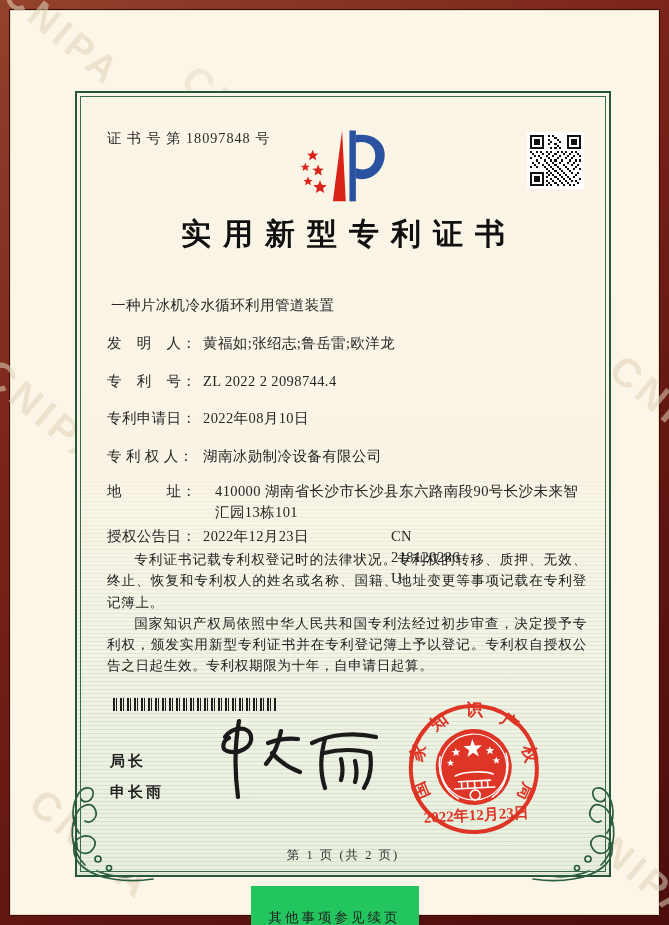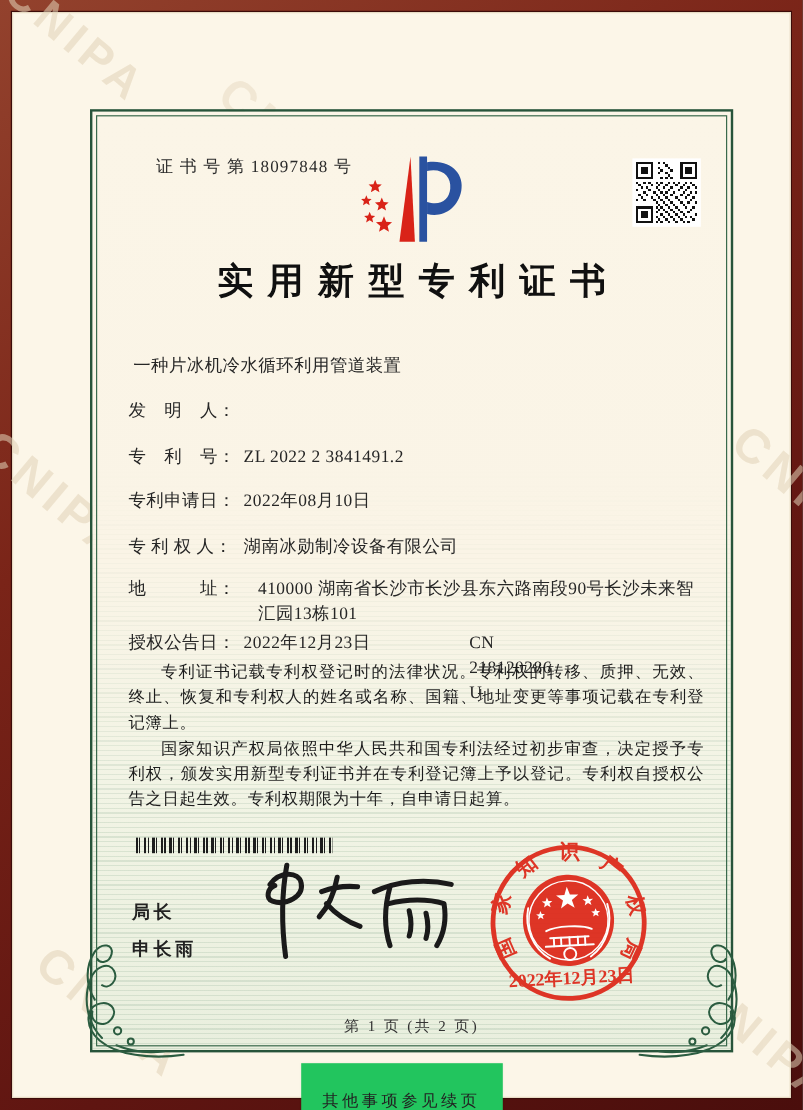--- a/index.html
+++ b/index.html
@@ -25,21 +25,21 @@
   
   .cert{position:absolute;left:65px;top:81px;width:536px;height:786px;
     border:2px solid #27543a;box-sizing:border-box;
     background:linear-gradient(180deg,#fbf5e7 0%,#faf4e6 48%,#f2f4e5 72%,#e9efde 100%);}
   .cert::after{content:"";position:absolute;left:3px;top:3px;right:3px;bottom:3px;
     border:1px solid #3a6a4c;pointer-events:none;}
   .guilloche{position:absolute;inset:0;pointer-events:none;
     background:repeating-linear-gradient(180deg,rgba(104,148,118,.17) 0 1px,rgba(0,0,0,0) 1px 4px);
     -webkit-mask-image:linear-gradient(180deg,transparent 0%,transparent 38%,rgba(0,0,0,.45) 58%,#000 76%,#000 100%);
     mask-image:linear-gradient(180deg,transparent 0%,transparent 38%,rgba(0,0,0,.45) 58%,#000 76%,#000 100%);}
-  .cert-no{position:absolute;left:30px;top:36px;font-size:14.2px;color:#2a2a2a;letter-spacing:1px;margin-left:23px;}
+  .cert-no{position:absolute;left:30px;top:36px;font-size:14.2px;color:#2a2a2a;letter-spacing:1px;}
   .logo{position:absolute;left:220px;top:36px;}
   .qr{position:absolute;left:450px;top:39px;background:#fff;padding:3px;}
   .title{position:absolute;left:0;right:0;top:121px;text-align:center;
     font-size:30px;font-weight:bold;color:#101010;letter-spacing:12px;text-indent:12px;}
   .row{position:absolute;left:30px;display:flex;font-size:14.5px;color:#262626;
     letter-spacing:.4px;line-height:21px;}
   .row .lbl{width:92px;flex:0 0 92px;}
   .row .val{margin-left:4px;}
   .r0{top:202px}.r1{top:240px}.r2{top:278px}.r3{top:315px}.r4{top:353px}
   .r5{top:388px}.r5 .val{width:372px;margin-left:16px;}
@@ -119,24 +119,25 @@
         </g>
       </svg>
 
       <div class="title">实用新型专利证书</div>
 
       <div class="row r0">
         <span class="val">一种片冰机冷水循环利用管道装置</span>
       </div>
       <div class="row r1">
         <span class="lbl">发　明　人：</span>
+        <span class="val">黄福如;张绍志;鲁岳雷;欧洋龙</span>
       </div>
       <div class="row r2">
         <span class="lbl">专　利　号：</span>
-        <span class="val">ZL 2022 2 3841491.2</span>
+        <span class="val">ZL 2022 2 2098744.4</span>
       </div>
       <div class="row r3">
         <span class="lbl">专利申请日：</span>
         <span class="val">2022年08月10日</span>
       </div>
       <div class="row r4">
         <span class="lbl">专 利 权 人：</span>
         <span class="val">湖南冰勋制冷设备有限公司</span>
       </div>
       <div class="row r5">

